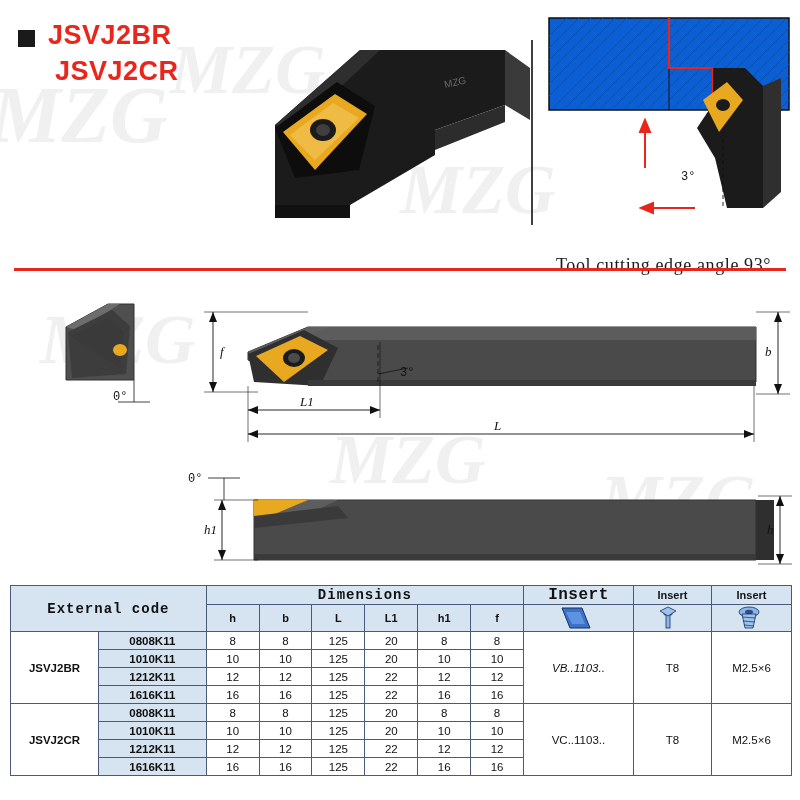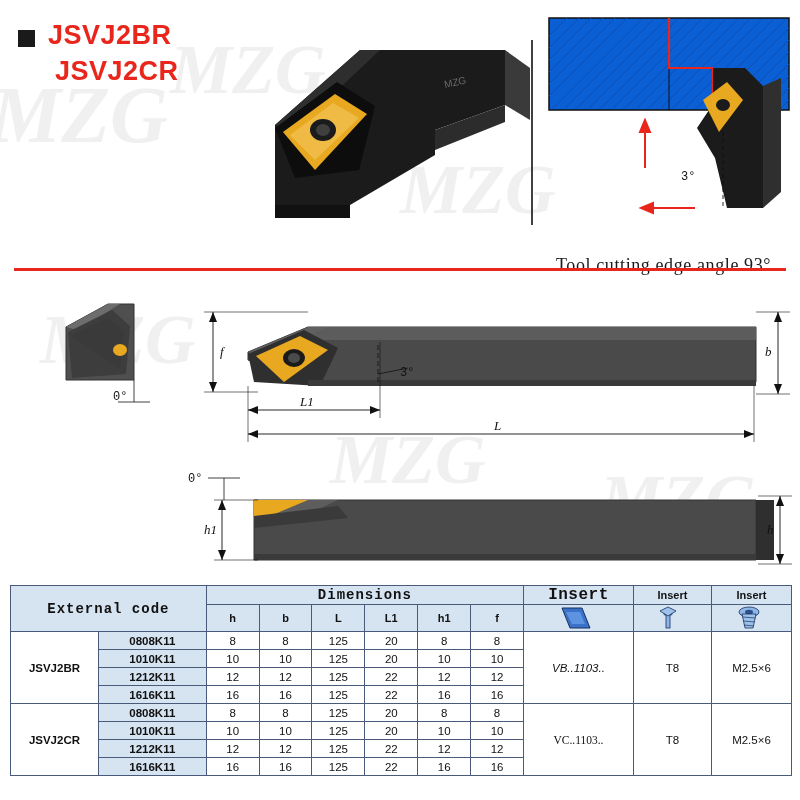--- a/index.html
+++ b/index.html
@@ -338,21 +338,21 @@
         </tr>
         <tr>
           <td class="family" rowspan="4" style="width: 88px;">JSVJ2CR</td>
           <td class="code" style="width: 108px;">0808K11</td>
           <td class="num" style="width: 53px;">8</td>
           <td class="num" style="width: 53px;">8</td>
           <td class="num" style="width: 53px;">125</td>
           <td class="num" style="width: 53px;">20</td>
           <td class="num" style="width: 53px;">8</td>
           <td class="num" style="width: 53px;">8</td>
-          <td class="insert" rowspan="4" style="width: 110px; font-family: Liberation Serif, serif;">VC..1103..</td>
+          <td class="insert" rowspan="4" style="width: 110px;">VC..1103..</td>
           <td class="wrench" rowspan="4" style="width: 78px;">T8</td>
           <td class="screw" rowspan="4" style="width: 80px;">M2.5×6</td>
         </tr>
         <tr>
           <td class="code" style="width: 108px;">1010K11</td>
           <td class="num" style="width: 53px;">10</td>
           <td class="num" style="width: 53px;">10</td>
           <td class="num" style="width: 53px;">125</td>
           <td class="num" style="width: 53px;">20</td>
           <td class="num" style="width: 53px;">10</td>

